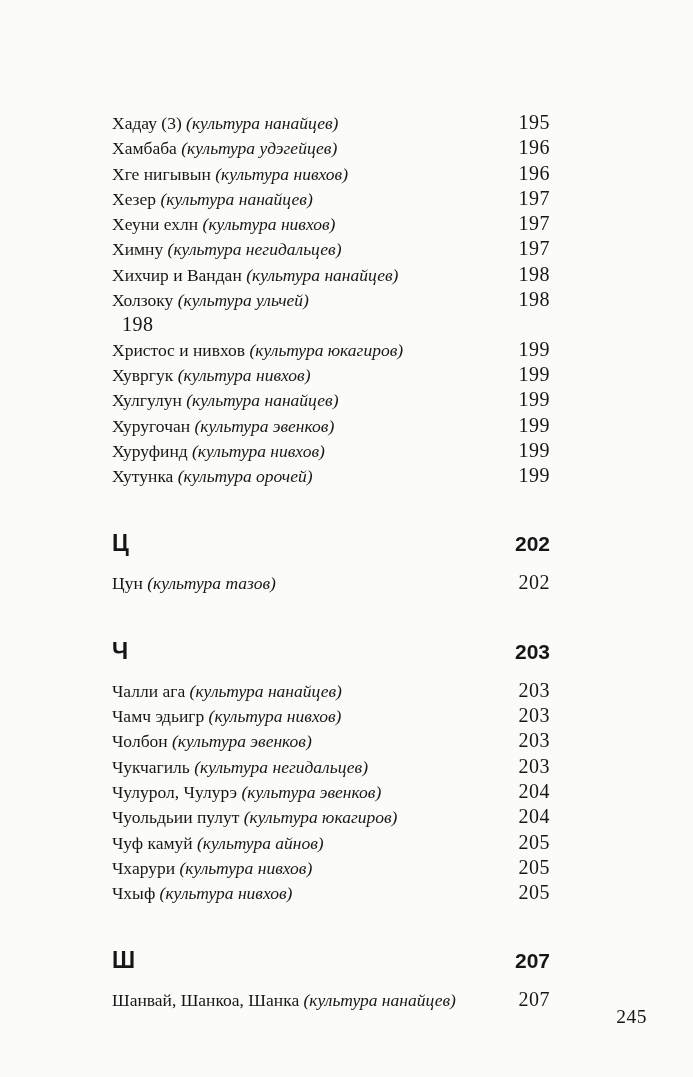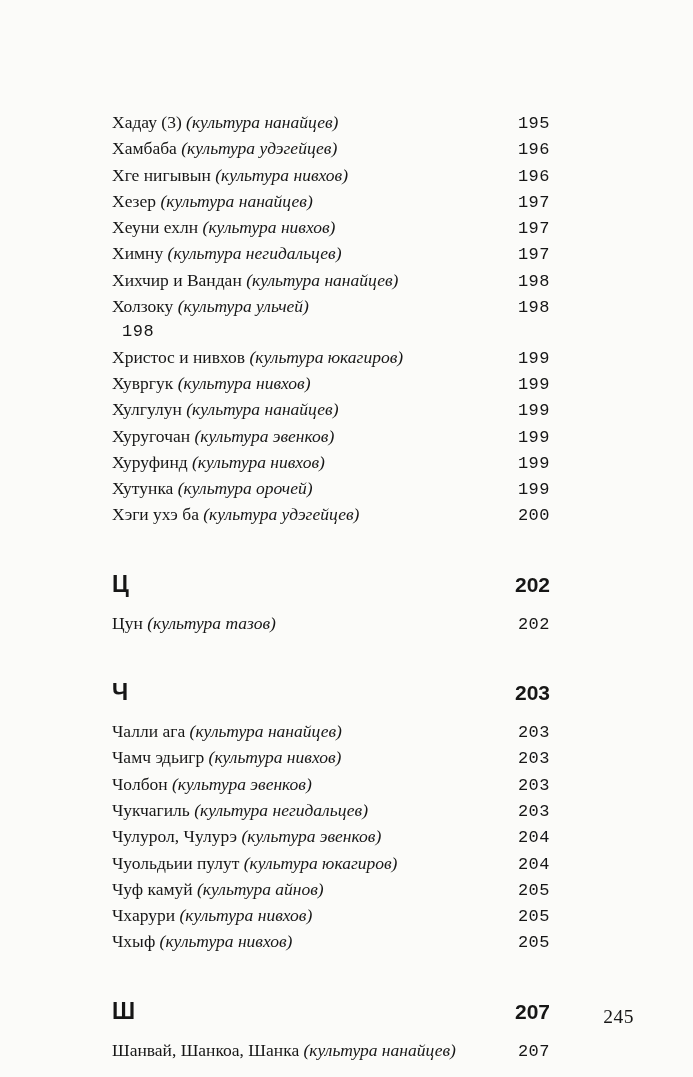--- a/index.html
+++ b/index.html
@@ -37,42 +37,41 @@
     white-space: nowrap;
   }
   .entry-text {
     overflow: hidden;
   }
   .entry-note {
     font-style: italic;
   }
   .entry-page {
     margin-left: 10px;
-    font-size: 17px;
+    font-size: 20px;
     letter-spacing: 0.5px;
-    font-family: Liberation Mono, monospace;
   }
   .section-heading {
     display: flex;
     justify-content: space-between;
     align-items: baseline;
     font-family: "Liberation Sans", sans-serif;
     font-weight: bold;
     font-size: 23px;
     line-height: 26px;
     margin-top: 42px;
     margin-bottom: 13px;
   }
   .section-heading .section-page {
     font-size: 21px;
   }
   .footer-page-number {
     position: absolute;
     top: 1006px;
-    right: 59px;
+    right: 46px;
     font-size: 19.5px;
     letter-spacing: 0.5px;
   }
 </style>
 </head>
 <body>
 
 <div class="page">
   <div class="content">
       <div class="entry-list">
@@ -128,24 +127,20 @@
     <span class="entry-page">199</span>
   </div>
         <div class="entry-row">
     <span class="entry-text"><span class="entry-name">Хуруфинд</span> <span class="entry-note">(культура нивхов)</span></span>
     <span class="entry-page">199</span>
   </div>
         <div class="entry-row">
     <span class="entry-text"><span class="entry-name">Хутунка</span> <span class="entry-note">(культура орочей)</span></span>
     <span class="entry-page">199</span>
   </div>
-        <div class="entry-row">
-    <span class="entry-text"><span class="entry-name">Хэги ухэ ба</span> <span class="entry-note">(культура удэгейцев)</span></span>
-    <span class="entry-page">200</span>
-  </div>
       </div>
       <div class="section-heading">
     <span class="section-letter">Ц</span>
     <span class="section-page">202</span>
   </div>
       <div class="entry-list">
         <div class="entry-row">
     <span class="entry-text"><span class="entry-name">Цун</span> <span class="entry-note">(культура тазов)</span></span>
     <span class="entry-page">202</span>
   </div>

